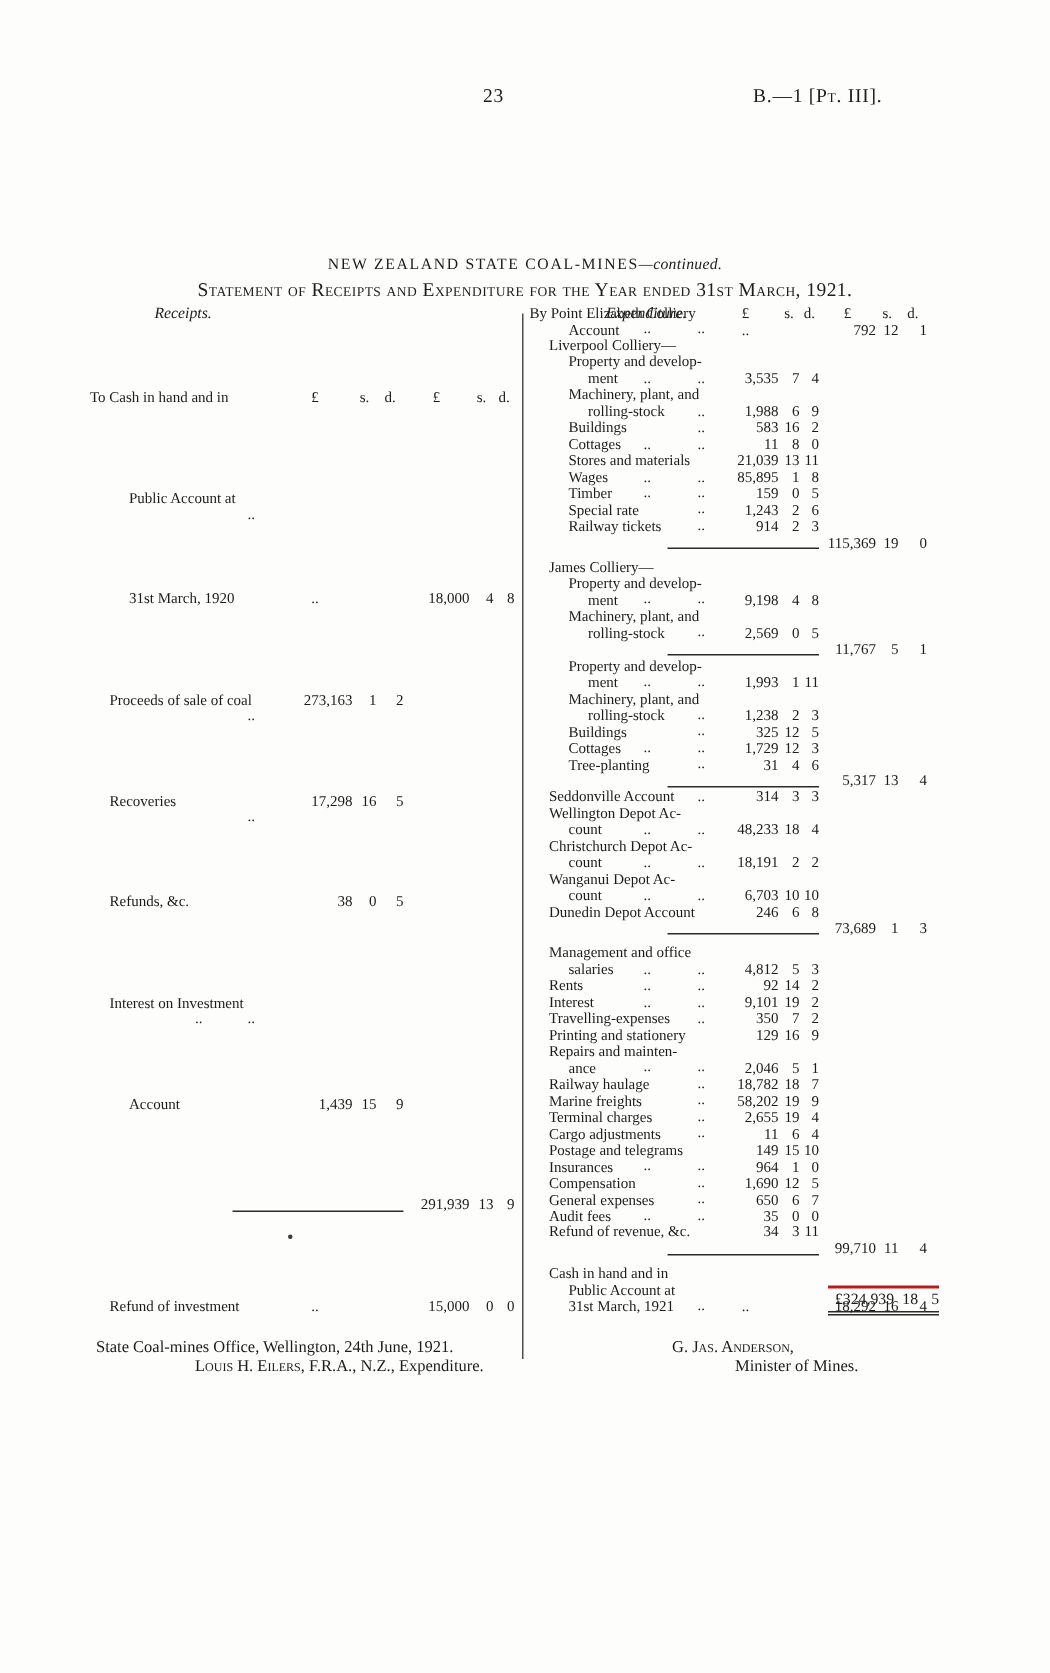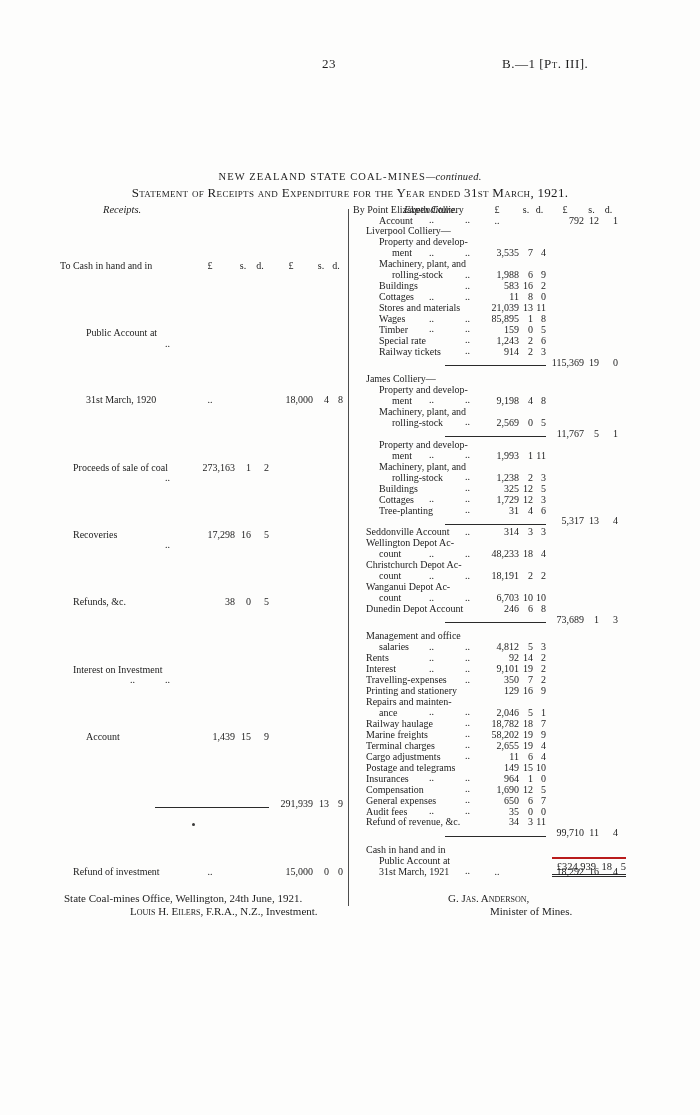--- a/index.html
+++ b/index.html
@@ -755,17 +755,17 @@
               <td class="d tot">5</td>
             </tr>
           </tbody>
       </table>
     </div>
   </div>
 
   <div class="speck"></div>
 
   <div class="footer-office">State Coal-mines Office, Wellington, 24th June, 1921.</div>
-  <div class="footer-accountant"><span class="name">Louis H. Eilers</span><span>, F.R.A., N.Z., Investment.</span></div>
+  <div class="footer-accountant"><span class="name">Louis H. Eilers</span><span>, F.R.A., N.Z., Expenditure.</span></div>
   <div class="footer-minister-name">G. Jas. Anderson,</div>
   <div class="footer-minister-title">Minister of Mines.</div>
 
 </div>
 
 </body></html>

